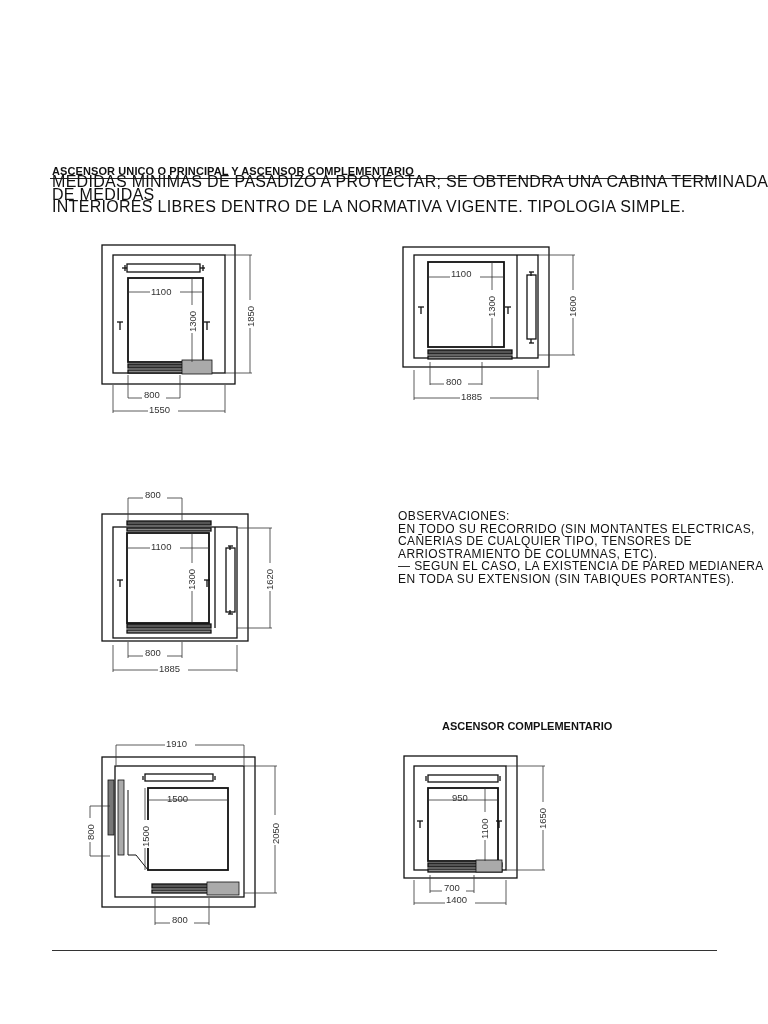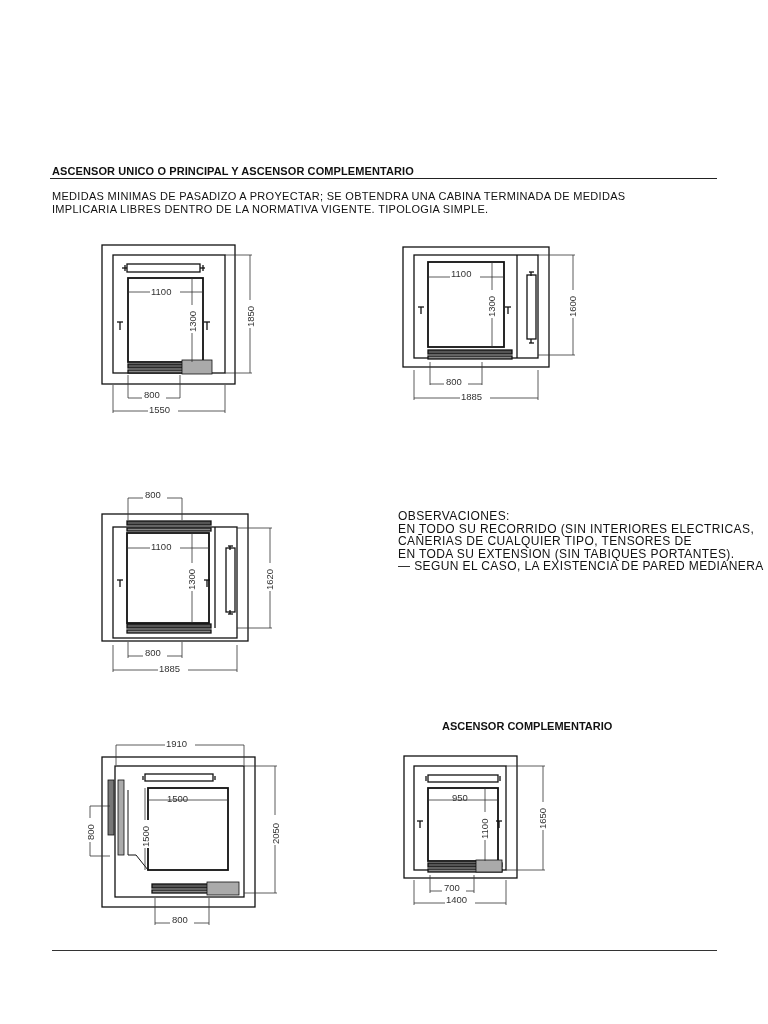--- a/index.html
+++ b/index.html
@@ -1,36 +1,36 @@
 <!DOCTYPE html>
 <html><head>
 <meta charset="utf-8">
 <style>
   html, body { margin: 0; padding: 0; background: #ffffff; }
   body { width: 768px; height: 1024px; position: relative; overflow: hidden;
          font-family: "Liberation Sans", sans-serif; color: #111; }
   .abs { position: absolute; }
   .title { left: 52px; top: 165px; font-size: 11px; font-weight: bold; letter-spacing: 0.1px; }
   .rule-top { left: 50px; top: 178px; width: 667px; height: 0; border-top: 1.2px solid #222; }
-  .subtitle { left: 52px; top: 190px; font-size: 11px; line-height: 12.5px; letter-spacing: 0.3px; }
+  .subtitle { left: 52px; top: 176px; font-size: 16px; line-height: 12.5px; letter-spacing: 0.3px; }
   .obs { left: 398px; top: 510px; font-size: 12px; line-height: 12.6px; letter-spacing: 0.4px; }
   .obs div { white-space: nowrap; }
   .comp-title { left: 400px; top: 720px; font-size: 11px; font-weight: bold; margin-left: 42px; }
   .rule-bottom { left: 52px; top: 950px; width: 665px; height: 0; border-top: 1.4px solid #333; }
   svg { position: absolute; overflow: visible; }
   svg text { font-family: "Liberation Sans", sans-serif; font-size: 9.5px; fill: #333; }
 </style>
 </head>
 <body>
 
 <div class="abs title">ASCENSOR UNICO O PRINCIPAL Y ASCENSOR COMPLEMENTARIO</div>
 <div class="abs rule-top"></div>
 <div class="abs subtitle">
   <div>MEDIDAS MINIMAS DE PASADIZO A PROYECTAR; SE OBTENDRA UNA CABINA TERMINADA DE MEDIDAS</div>
-  <div>IMPLICARIA LIBRES DENTRO DE LA NORMATIVA VIGENTE. TIPOLOGIA SIMPLE.</div>
+  <div>INTERIORES LIBRES DENTRO DE LA NORMATIVA VIGENTE. TIPOLOGIA SIMPLE.</div>
 </div>
 
 <svg style="left:0;top:0" width="768" height="1024">
   <g stroke="#111" fill="none" stroke-width="1.3">
     <rect x="102" y="245" width="133" height="139"></rect>
     <rect x="113" y="255" width="112" height="118"></rect>
     <rect x="127" y="264" width="73" height="8"></rect>
     <line x1="125" y1="265" x2="125" y2="271"></line>
       <line x1="122" y1="268" x2="127" y2="268"></line>
     <line x1="203" y1="265" x2="203" y2="271"></line>
@@ -157,24 +157,25 @@
   <rect x="263" y="563" width="12" height="28" fill="#fff"></rect>
   <text x="273" y="590" transform="rotate(-90 273 590)">1620</text>
   <rect x="143" y="647" width="24" height="12" fill="#fff"></rect>
   <text x="145" y="656">800</text>
   <rect x="158" y="663" width="30" height="12" fill="#fff"></rect>
   <text x="159" y="672">1885</text>
 </svg>
 
 <div class="abs obs">
   <div>OBSERVACIONES:</div>
-  <div>EN TODO SU RECORRIDO (SIN INTERIORES ELECTRICAS,</div>
+  <div>EN TODO SU RECORRIDO (SIN MONTANTES ELECTRICAS,</div>
   <div>CAÑERIAS DE CUALQUIER TIPO, TENSORES DE</div>
+  <div>ARRIOSTRAMIENTO DE COLUMNAS, ETC).</div>
+  <div>— SEGUN EL CASO, LA EXISTENCIA DE PARED MEDIANERA</div>
   <div>EN TODA SU EXTENSION (SIN TABIQUES PORTANTES).</div>
-  <div>— SEGUN EL CASO, LA EXISTENCIA DE PARED MEDIANERA</div>
 </div>
 
 <svg style="left:0;top:0" width="768" height="1024">
   <g stroke="#111" fill="none" stroke-width="1.3">
     <rect x="102" y="757" width="153" height="150"></rect>
     <rect x="115" y="766" width="129" height="131"></rect>
     <rect x="145" y="774" width="68" height="7"></rect>
     <line x1="143" y1="776" x2="143" y2="780"></line>
       <line x1="215" y1="776" x2="215" y2="780"></line>
     <rect x="148" y="788" width="80" height="82" stroke-width="1.8"></rect>

